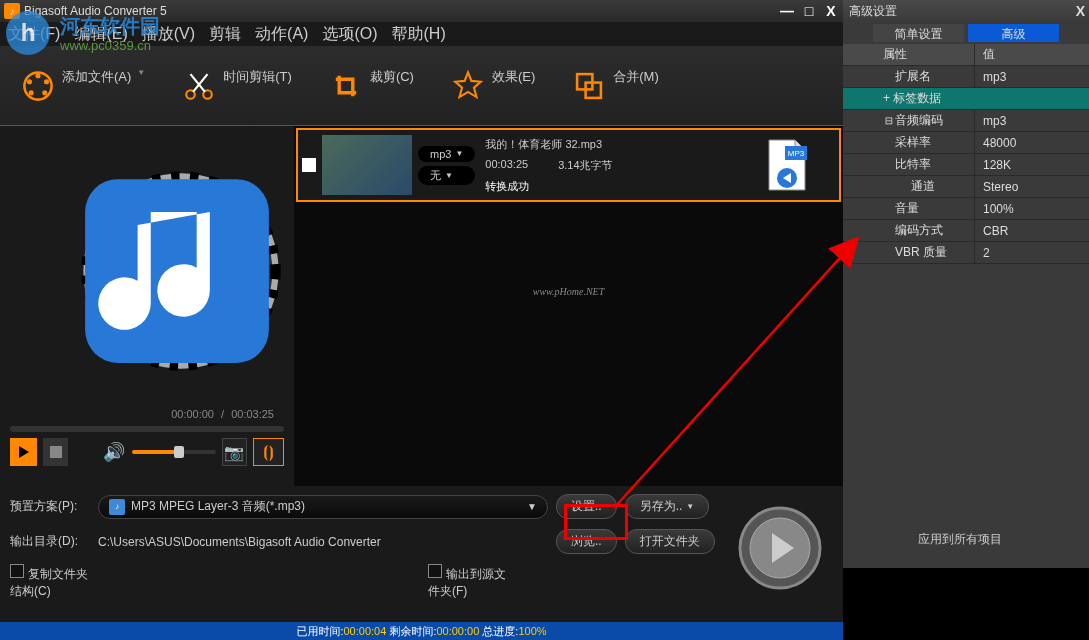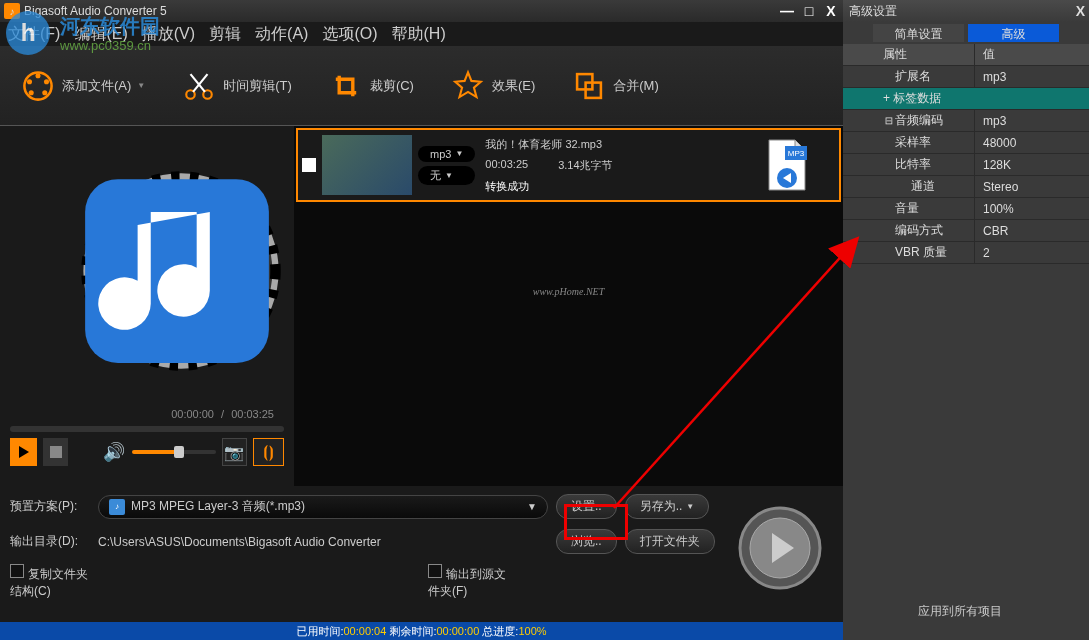--- a/index.html
+++ b/index.html
@@ -1,33 +1,33 @@
 <!DOCTYPE html>
 <html><head>
 <meta charset="utf-8">
 <style>
 * { margin: 0; padding: 0; box-sizing: border-box; font-family: "Microsoft YaHei", Arial, sans-serif; }
 body { background: #000; width: 1089px; height: 640px; overflow: hidden; position: relative; }
 .app { display: flex; width: 100%; height: 100%; }
 .main-panel { width: 843px; height: 640px; background: #1a1a1a; position: relative; }
-.side-panel { width: 246px; height: 640px; background: #3a3a3a; position: relative; }
+.side-panel { width: 246px; height: 568px; background: #3a3a3a; position: relative; }
 
 
 .titlebar { height: 22px; background: linear-gradient(#3a3a3a, #2a2a2a); display: flex; align-items: center; padding: 0 4px; color: #ddd; font-size: 12px; position: relative; }
 .titlebar .logo { width: 16px; height: 16px; background: #ff8800; border-radius: 2px; margin-right: 4px; display: inline-flex; align-items: center; justify-content: center; font-size: 10px; }
 .titlebar .win-btns { position: absolute; right: 4px; display: flex; gap: 6px; }
 .titlebar .win-btns span { width: 16px; height: 16px; color: #fff; font-size: 14px; text-align: center; cursor: pointer; font-weight: bold; }
 
 
 .menubar { height: 24px; background: #1a1a1a; display: flex; align-items: center; padding: 0 8px; gap: 14px; color: #ccc; font-size: 16px; }
 .menubar span { cursor: pointer; }
 
 
 .toolbar { height: 80px; background: linear-gradient(#2c2c2c,#222); display: flex; align-items: center; padding: 0 20px; gap: 36px; border-bottom: 1px solid #555; }
-.tool { display: flex; align-items: center; gap: 6px; color: #ccc; font-size: 13px; cursor: pointer; }
+.tool { display: flex; align-items: flex-start; gap: 6px; color: #ccc; font-size: 13px; cursor: pointer; }
 .tool .ti { width: 36px; height: 36px; display: flex; align-items: center; justify-content: center; color: #ff8800; }
 .tool .ti svg { width: 34px; height: 34px; }
 
 
 .content { display: flex; height: 360px; }
 .preview { width: 294px; padding: 10px; position: relative; }
 .preview-disc { width: 342px; height: 270px; display: flex; align-items: center; justify-content: center; position: relative; }
 .preview-disc svg { width: 210px; height: 210px; }
 .music-note { position: absolute; right: 70px; bottom: 30px; width: 64px; height: 64px; }
 

